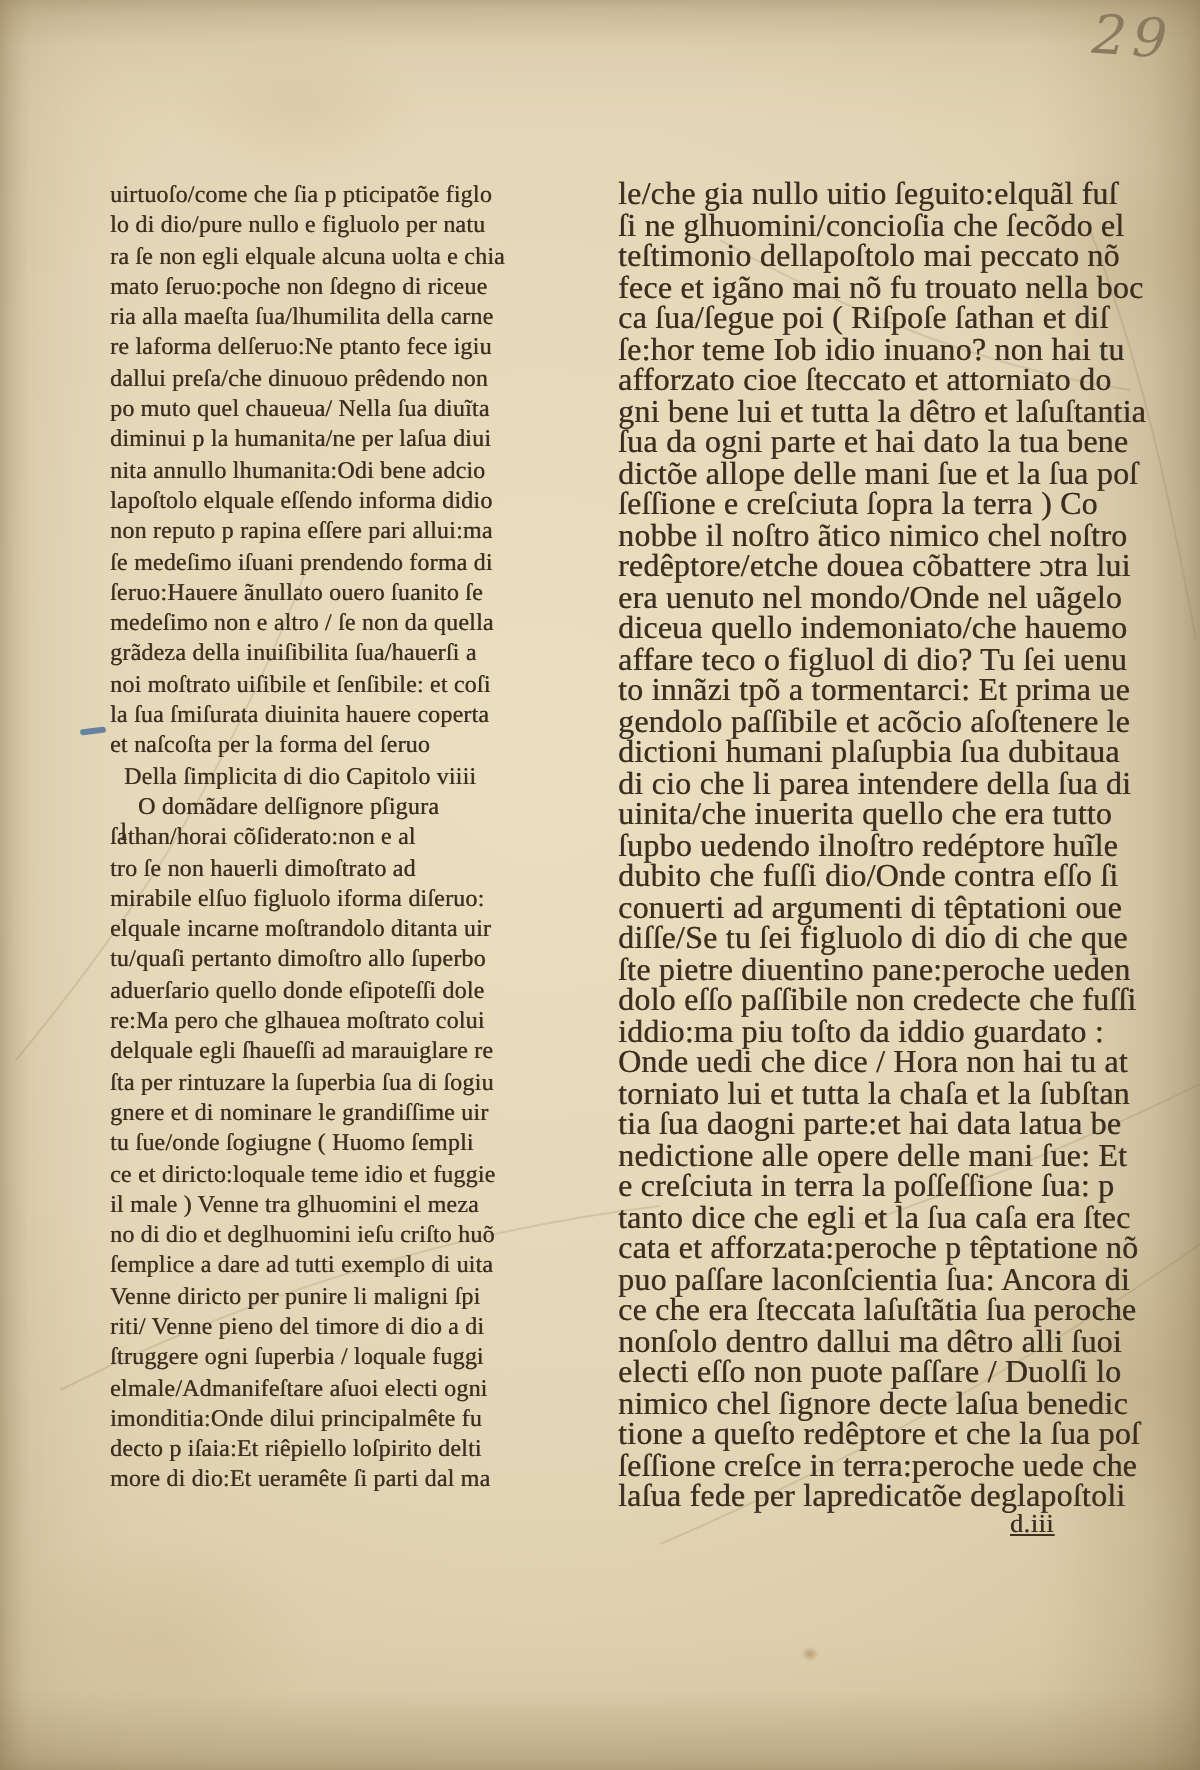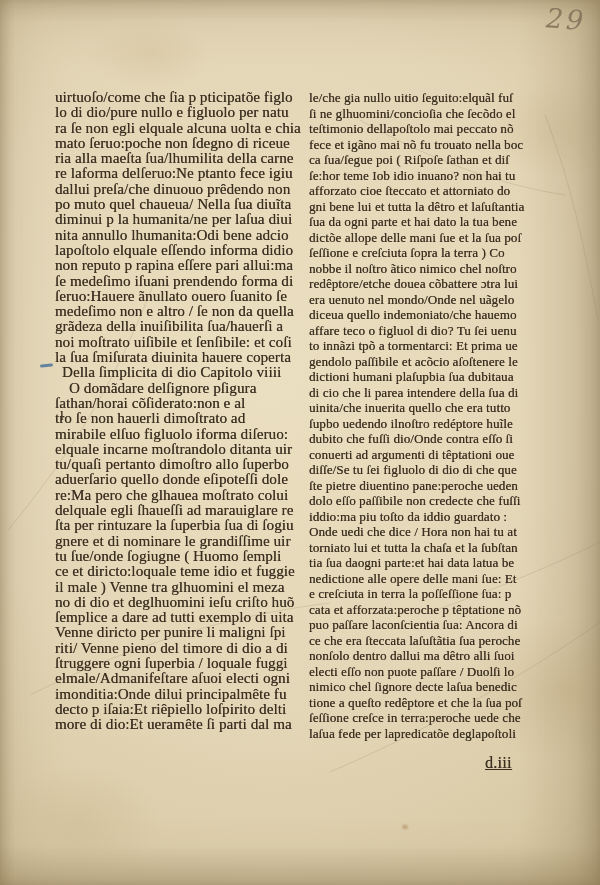--- a/index.html
+++ b/index.html
@@ -23,33 +23,33 @@
     font-family:"DejaVu Serif",serif;font-style:italic;
     font-size:27px;color:#8a7b60;letter-spacing:3px;transform:rotate(4deg);
   }
   .col{position:absolute;color:#3a2e20;}
   .col .line{
     white-space:nowrap;
     text-shadow:.25px 0 0 rgba(58,46,32,.75);
     letter-spacing:.1px;
   }
   .col-left{left:55px;top:90px;width:250px;}
-  .col-left .line{height:15.3px;line-height:15.3px;font-size:15px;}
+  .col-left .line{height:15.3px;line-height:15.3px;font-size:12px;}
   .col-right{left:309px;top:90px;width:236px;}
-  .col-right .line{height:15.5px;line-height:15.5px;font-size:13px;}
+  .col-right .line{height:15.5px;line-height:15.5px;font-size:16px;}
   .line.h{margin-left:7px;}
   .line.a{margin-left:14px;}
   .line.b{}
   .guide{
     position:absolute;left:60px;top:409px;height:15px;line-height:15px;
     font-size:12.5px;color:#3a2e20;text-shadow:.25px 0 0 rgba(58,46,32,.75);
   }
   .signature{
-    position:absolute;left:485px;top:754px;
-    font-size:16px;color:#3a2e20;letter-spacing:.3px;
+    position:absolute;left:505px;top:754px;
+    font-size:13px;color:#3a2e20;letter-spacing:.3px;
     text-shadow:.25px 0 0 rgba(58,46,32,.75);
     text-decoration:underline;
   }
   .margin-dash{
     position:absolute;left:40px;top:364px;width:13px;height:3px;
     background:#567a9b;border-radius:2px;transform:rotate(-7deg);opacity:.9;
   }
 </style>
 </head>
 <body>
@@ -82,20 +82,21 @@
       <div class="line">diminui p la humanita/ne per laſua diui</div>
       <div class="line">nita annullo lhumanita:Odi bene adcio</div>
       <div class="line">lapoſtolo elquale eſſendo informa didio</div>
       <div class="line">non reputo p rapina eſſere pari allui:ma</div>
       <div class="line">ſe medeſimo iſuani prendendo forma di</div>
       <div class="line">ſeruo:Hauere ãnullato ouero ſuanito ſe</div>
       <div class="line">medeſimo non e altro / ſe non da quella</div>
       <div class="line">grãdeza della inuiſibilita ſua/hauerſi a</div>
       <div class="line">noi moſtrato uiſibile et ſenſibile: et coſi</div>
       <div class="line">la ſua ſmiſurata diuinita hauere coperta</div>
+      <div class="line">et naſcoſta per la forma del ſeruo</div>
       <div class="line h">Della ſimplicita di dio Capitolo viiii</div>
       <div class="line a">O domãdare delſignore pſigura</div>
       <div class="line b">ſathan/horai cõſiderato:non e al</div>
       <div class="line b">tro ſe non hauerli dimoſtrato ad</div>
       <div class="line">mirabile elſuo figluolo iforma diſeruo:</div>
       <div class="line">elquale incarne moſtrandolo ditanta uir</div>
       <div class="line">tu/quaſi pertanto dimoſtro allo ſuperbo</div>
       <div class="line">aduerſario quello donde eſipoteſſi dole</div>
       <div class="line">re:Ma pero che glhauea moſtrato colui</div>
       <div class="line">delquale egli ſhaueſſi ad marauiglare re</div>
@@ -145,20 +146,21 @@
       <div class="line">conuerti ad argumenti di têptationi oue</div>
       <div class="line">diſſe/Se tu ſei figluolo di dio di che que</div>
       <div class="line">ſte pietre diuentino pane:peroche ueden</div>
       <div class="line">dolo eſſo paſſibile non credecte che fuſſi</div>
       <div class="line">iddio:ma piu toſto da iddio guardato :</div>
       <div class="line">Onde uedi che dice / Hora non hai tu at</div>
       <div class="line">torniato lui et tutta la chaſa et la ſubſtan</div>
       <div class="line">tia ſua daogni parte:et hai data latua be</div>
       <div class="line">nedictione alle opere delle mani ſue: Et</div>
       <div class="line">e creſciuta in terra la poſſeſſione ſua: p</div>
+      <div class="line">tanto dice che egli et la ſua caſa era ſtec</div>
       <div class="line">cata et afforzata:peroche p têptatione nõ</div>
       <div class="line">puo paſſare laconſcientia ſua: Ancora di</div>
       <div class="line">ce che era ſteccata laſuſtãtia ſua peroche</div>
       <div class="line">nonſolo dentro dallui ma dêtro alli ſuoi</div>
       <div class="line">electi eſſo non puote paſſare / Duolſi lo</div>
       <div class="line">nimico chel ſignore decte laſua benedic</div>
       <div class="line">tione a queſto redêptore et che la ſua poſ</div>
       <div class="line">ſeſſione creſce in terra:peroche uede che</div>
       <div class="line">laſua fede per lapredicatõe deglapoſtoli</div>
     </div>

